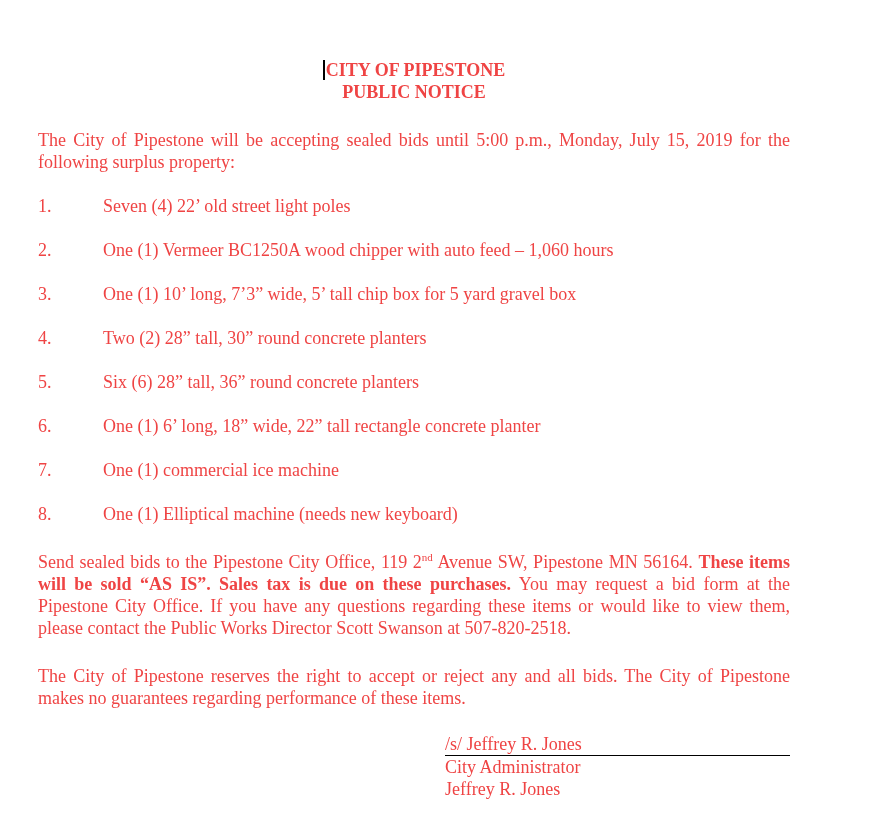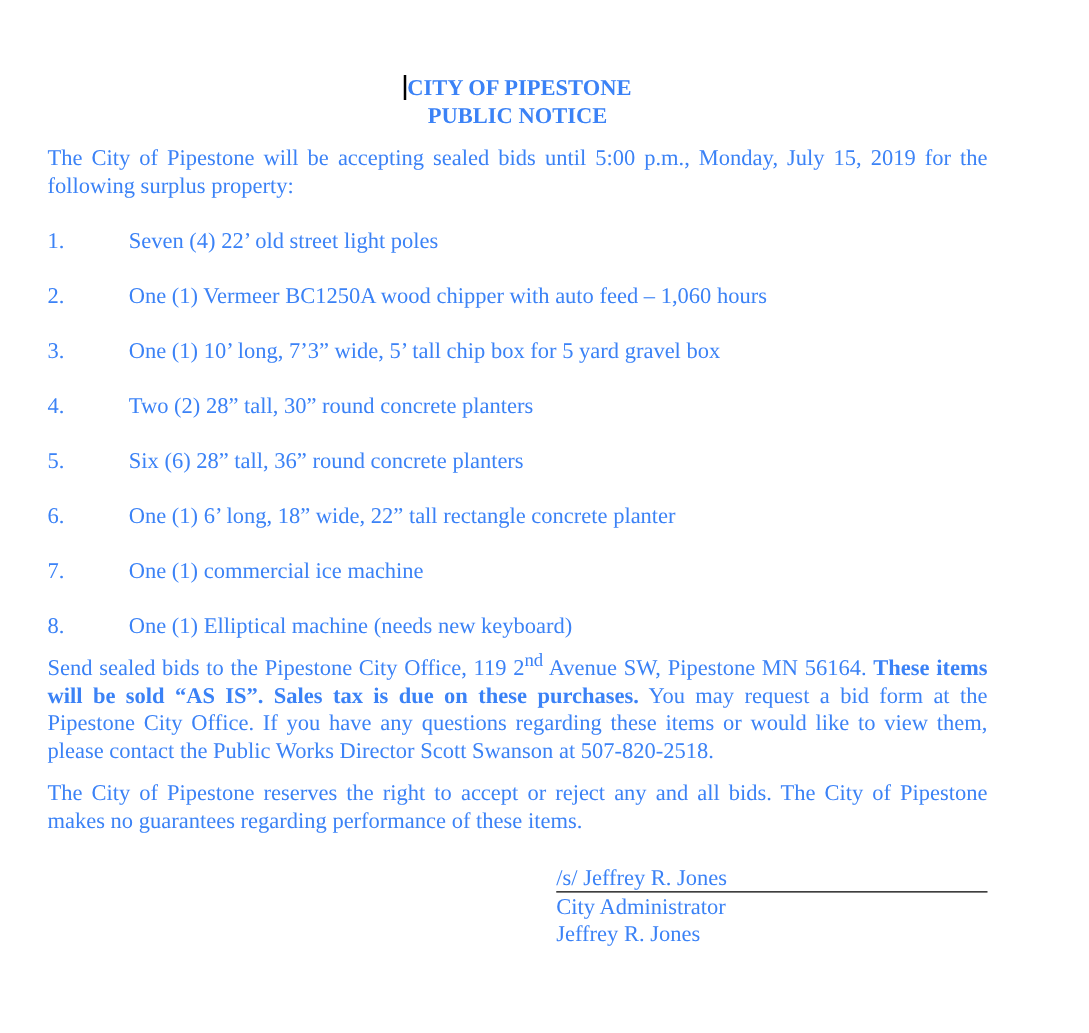--- a/index.html
+++ b/index.html
@@ -2,44 +2,44 @@
 <html><head>
 <meta charset="utf-8">
 <style>
   * { margin: 0; padding: 0; box-sizing: border-box; }
   html, body { background: #ffffff; }
   .page {
     position: relative;
     width: 871px;
     height: 826px;
     background: #ffffff;
-    color: #3b82f6;
+    color: #ef4444;
     font-family: "Liberation Serif", serif;
     font-size: 18px;
     line-height: 22px;
     padding: 59px 81px 19px 38px;
     overflow: hidden;
   }
   .title-block { text-align: center; font-weight: bold; }
   .title-line { white-space: nowrap; }
   .text-cursor {
     display: inline-block;
     width: 2px;
     height: 20px;
     background: #000000;
     vertical-align: -4px;
     margin-right: 1px;
   }
-  .para { text-align: justify; margin-top: 12px; }
+  .para { text-align: justify; margin-top: 26px; }
   .list { margin-top: 22px; }
   .list-item { display: flex; }
   .list-item + .list-item { margin-top: 22px; }
   .item-number { width: 65px; flex: 0 0 65px; }
   .item-text { flex: 1; }
-  sup { font-size: 15px; line-height: 0; vertical-align: super; font-family: Liberation Serif, serif; }
+  sup { font-size: 11px; line-height: 0; vertical-align: super; font-family: Liberation Serif, serif; }
   .signature-block { margin-left: 407px; margin-top: 24px; }
   .sig-line {
     width: 345px;
     border-bottom: 1px solid #000000;
   }
 </style>
 </head>
 <body>
 
 <div class="page">

